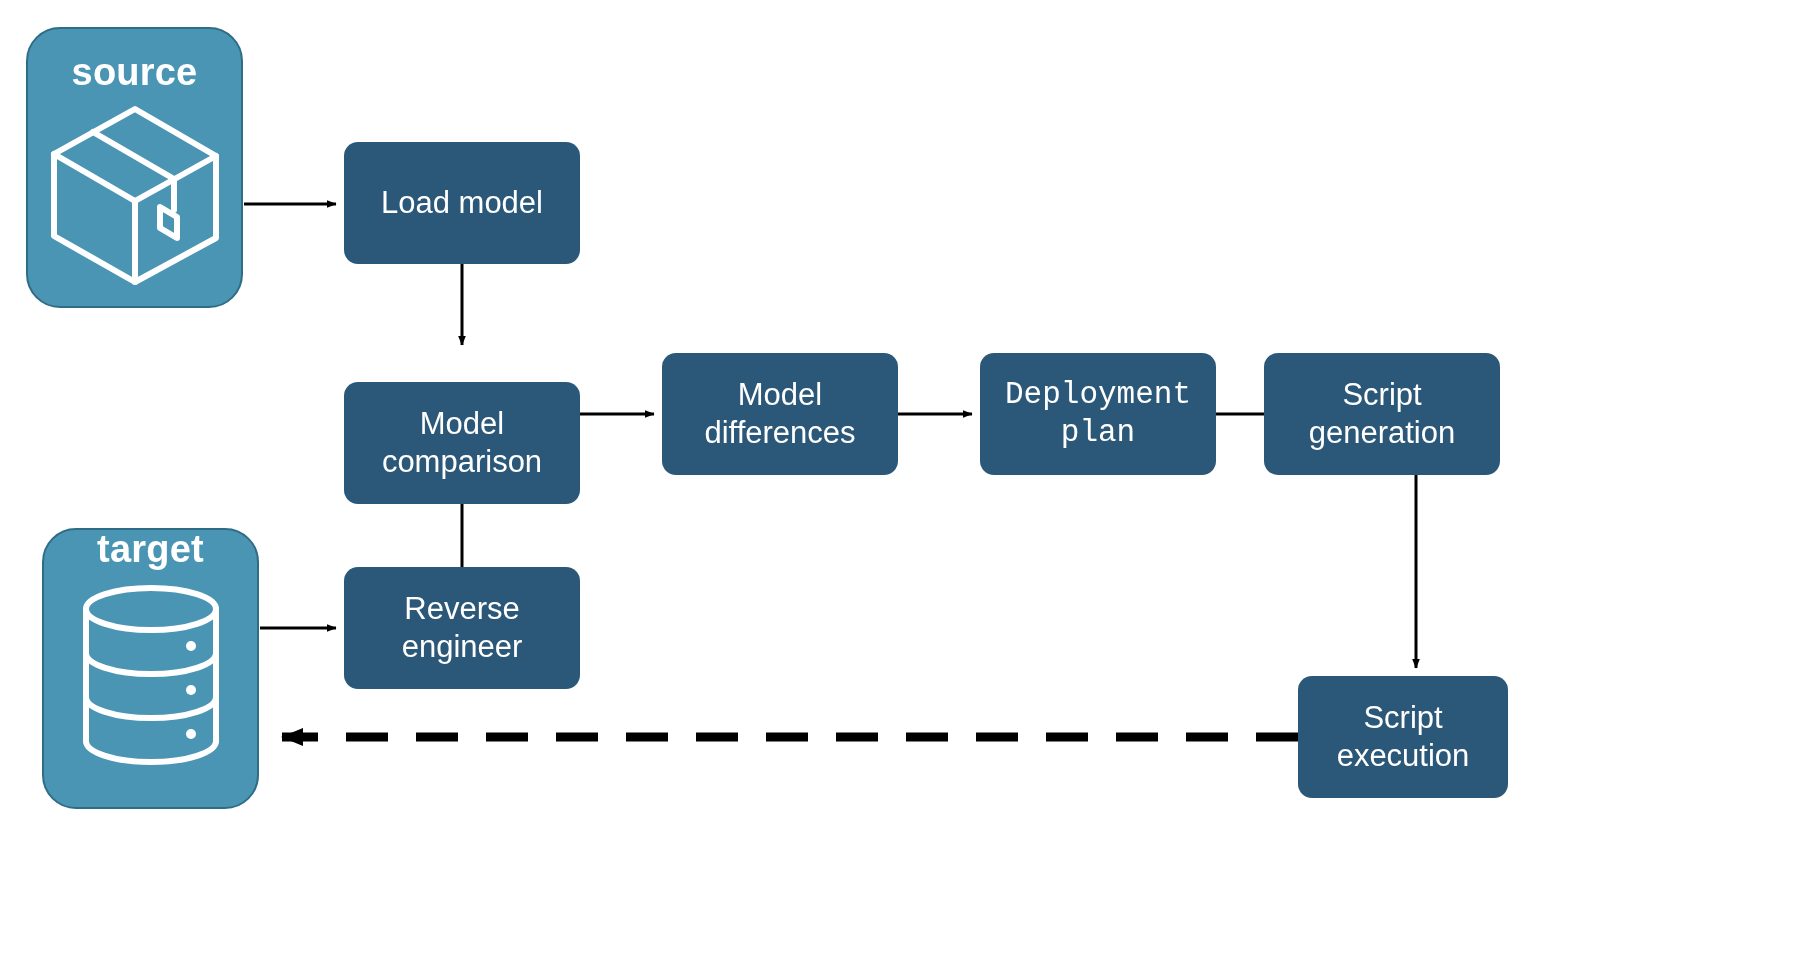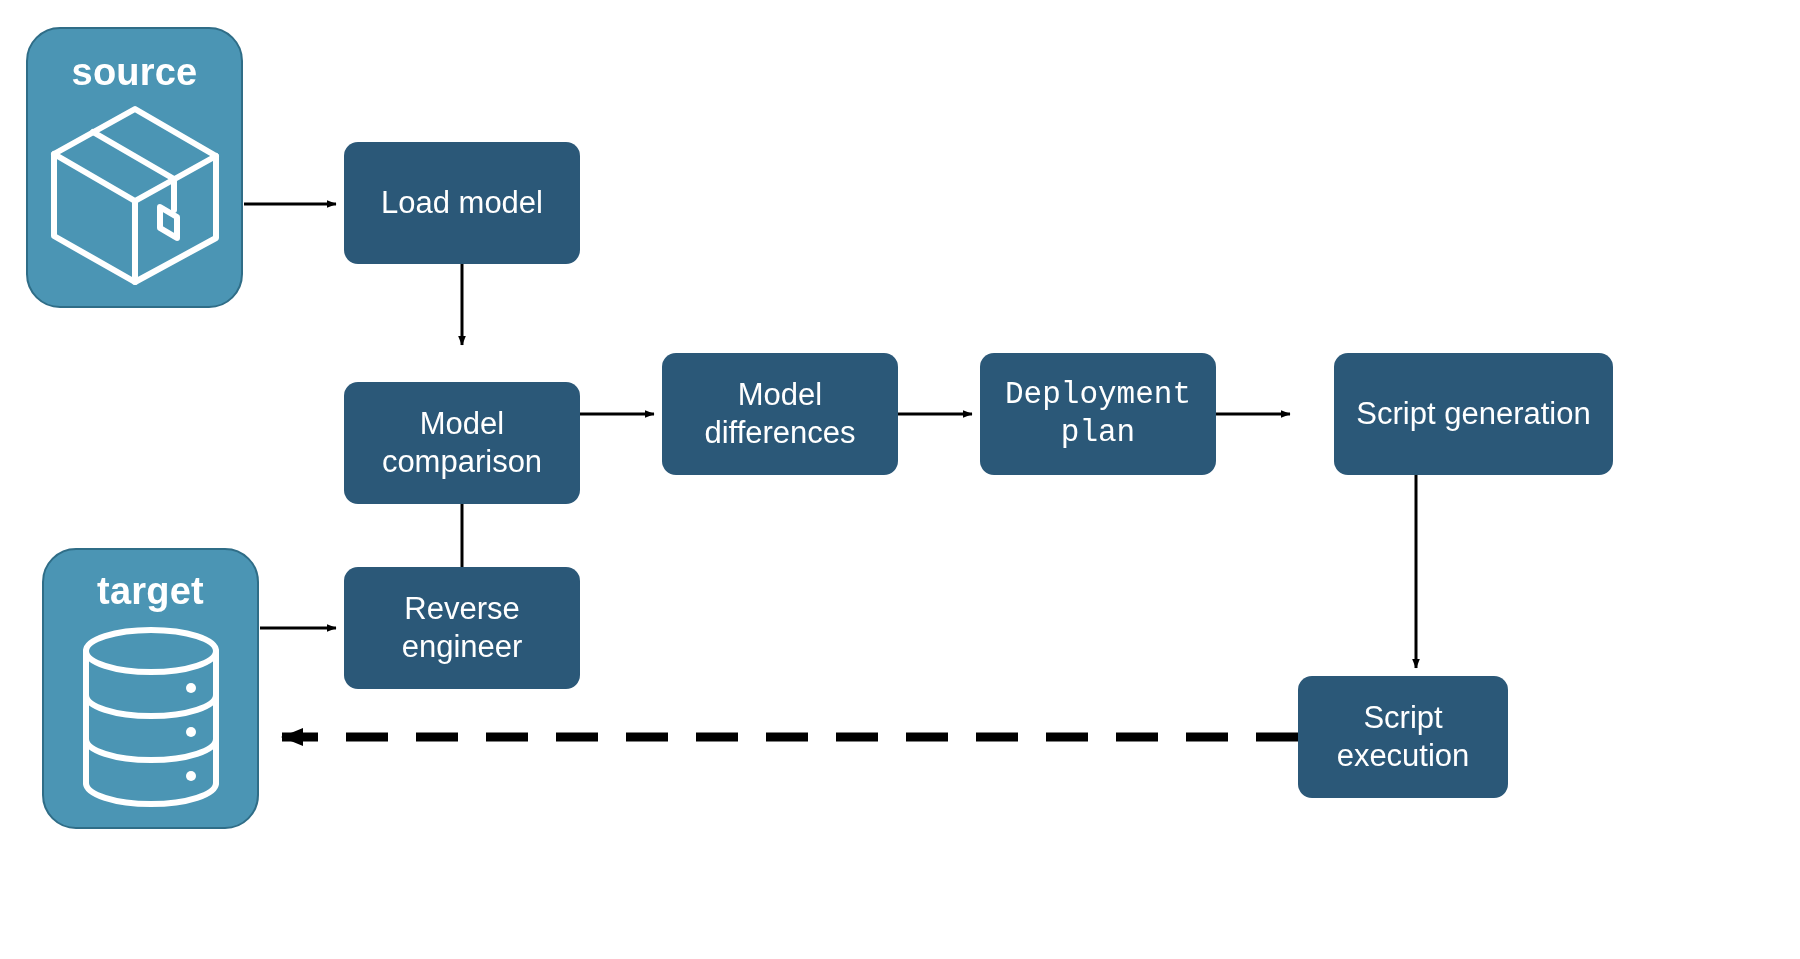--- a/index.html
+++ b/index.html
@@ -130,21 +130,21 @@
         <path d="M89 98 L89 179"></path>
 
         <path d="M47 29 L128 76"></path>
         <path d="M128 76 L128 107"></path>
 
         <path d="M114 104 L131 114 L131 135 L114 125 Z"></path>
       </svg>
     </span>
   </div>
 
-  <div class="endpoint" style="left:42px; top:548px; width:217px; height:281px; padding-top:22px;">
+  <div class="endpoint" style="left:42px; top:528px; width:217px; height:281px; ">
     <span class="endpoint-label">target</span>
     <span class="endpoint-icon" style="margin-top:14px;">
       <svg width="142" height="186" viewBox="0 0 142 186" xmlns="http://www.w3.org/2000/svg" fill="none" stroke="#ffffff" stroke-width="6" stroke-linejoin="round" stroke-linecap="round">
         <ellipse cx="71" cy="27" rx="65" ry="21"></ellipse>
         <path d="M6 27 L6 159"></path>
         <path d="M136 27 L136 159"></path>
         <path d="M6 159 A65 21 0 0 0 136 159"></path>
         <path d="M6 71 A65 21 0 0 0 136 71"></path>
         <path d="M6 115 A65 21 0 0 0 136 115"></path>
         <circle cx="111" cy="64" r="5" fill="#ffffff" stroke="none"></circle>
@@ -163,21 +163,21 @@
   </div>
 
   <div class="node" style="left:662px; top:353px; width:236px; height:122px;">
     <span class="node-label">Model differences</span>
   </div>
 
   <div class="node" style="left:980px; top:353px; width:236px; height:122px;font-family:Liberation Mono, monospace;">
     <span class="node-label">Deployment plan</span>
   </div>
 
-  <div class="node" style="left:1334px; top:353px; width:279px; height:122px;">
+  <div class="node" style="left:1264px; top:353px; width:236px; height:122px;">
     <span class="node-label">Script generation</span>
   </div>
 
   <div class="node" style="left:1298px; top:676px; width:210px; height:122px;">
     <span class="node-label">Script execution</span>
   </div>
 
   <div class="node" style="left:344px; top:567px; width:236px; height:122px;">
     <span class="node-label">Reverse engineer</span>
   </div>

